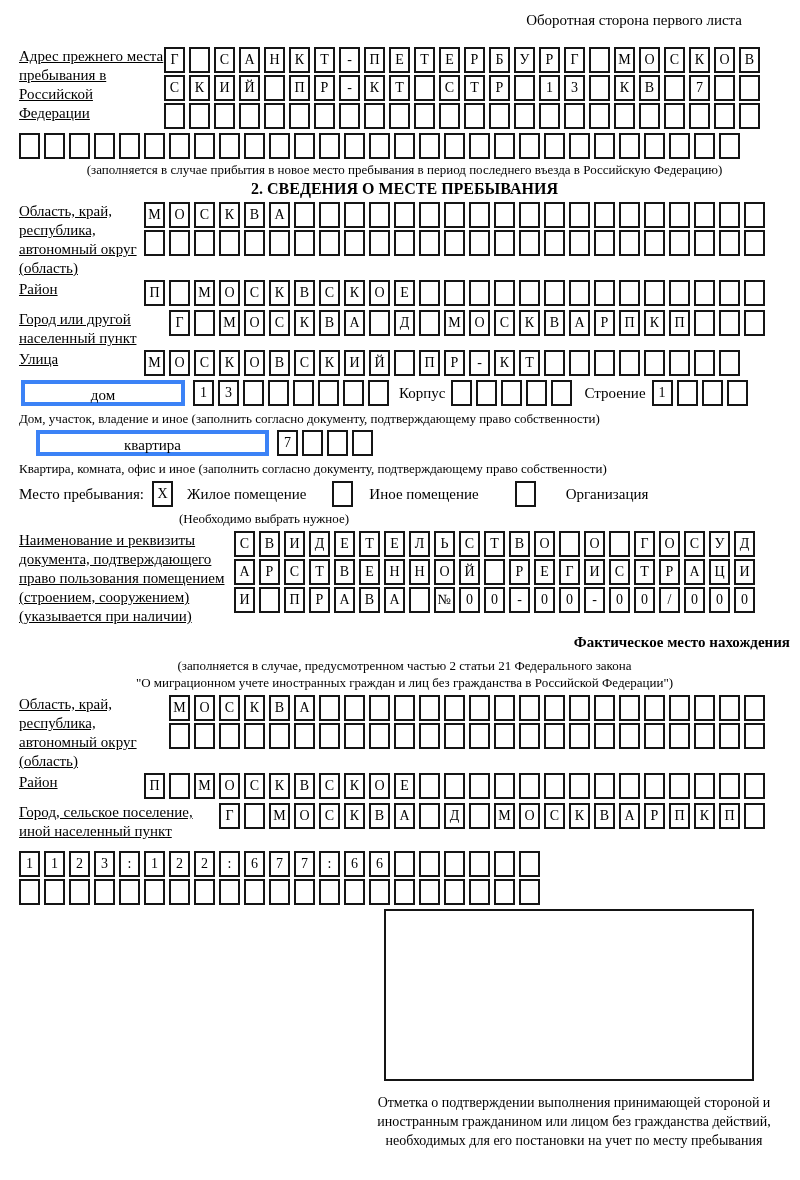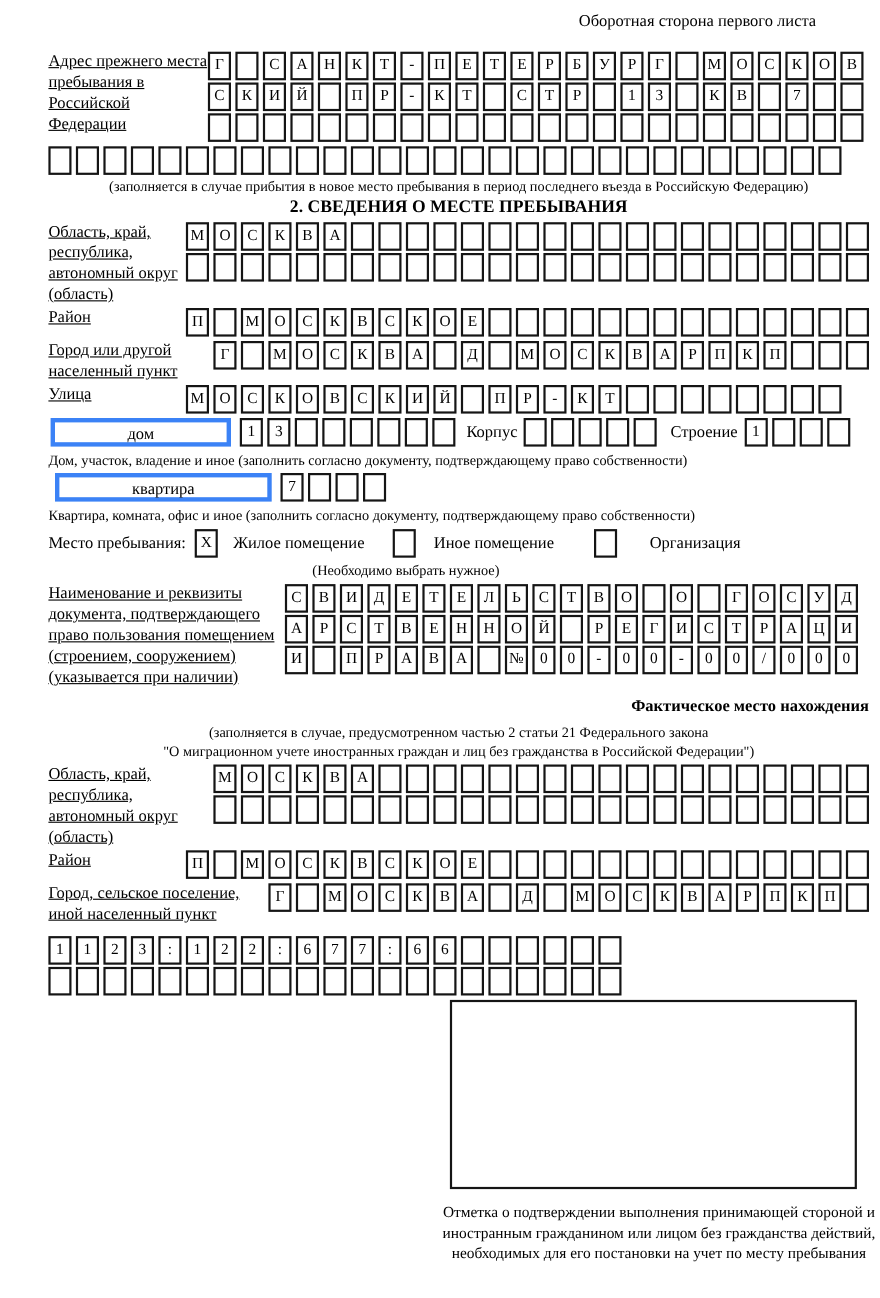--- a/index.html
+++ b/index.html
@@ -1,40 +1,40 @@
 <!DOCTYPE html>
 <html><head>
 <meta charset="utf-8">
 <style>
   html,body{margin:0;padding:0;background:#ffffff;}
   body{width:800px;height:1180px;overflow:hidden;color:#000;
        font-family:"Liberation Serif","DejaVu Serif",serif;}
   .sheet{position:relative;width:800px;height:1180px;box-sizing:border-box;
-         padding:12px 10px 0 44px;}
+         padding:12px 10px 0 19px;}
   .note-right{text-align:right;font-size:15px;padding-right:48px;margin-bottom:18px;}
   .field{display:flex;margin-bottom:2px;text-decoration:underline;}
   .flabel{font-size:15px;line-height:19px;flex-shrink:0;}
   .w145{width:145px}.w125{width:125px}.w150{width:150px}.w215{width:215px}.w200{width:200px}
   .cells-col{flex:1;}
   .cells-row{height:28px;white-space:nowrap;}
   .cell{display:inline-block;box-sizing:border-box;width:21px;height:26px;margin-right:4px;
         border:2px solid #151515;text-align:center;font-size:14px;line-height:22px;
         vertical-align:top;}
   .caption{font-size:13px;line-height:17px;}
   .caption.center{text-align:center;}
   .sec-title{font-size:16px;font-weight:bold;text-align:center;margin:2px 0 4px 0;}
   .fact-title{font-size:15px;font-weight:bold;text-align:right;margin:8px 0 6px 0;}
   .wide-box{display:inline-block;box-sizing:border-box;height:26px;border:4px solid #3b82f6;
             text-align:center;font-size:15px;line-height:22px;vertical-align:top;}
   .inline-row{white-space:nowrap;height:28px;margin-bottom:2px;}
   .inline-label{display:inline-block;font-size:15px;line-height:26px;vertical-align:top;}
   .gap8{display:inline-block;width:8px}.gap6{display:inline-block;width:6px}
   .gap12{display:inline-block;width:12px}.gap26{display:inline-block;width:26px}
   .gap36{display:inline-block;width:36px}.gap10{display:inline-block;width:10px}
-  .mesto-note{font-size:13px;text-align:center;width:330px;margin-left:160px;margin-bottom:4px;}
+  .mesto-note{font-size:13px;text-align:left;width:330px;margin-left:160px;margin-bottom:4px;}
   .stamp-box{box-sizing:border-box;width:370px;height:172px;border:2px solid #151515;
              margin-left:365px;}
   .stamp-caption{width:430px;margin-left:340px;font-size:14px;line-height:19px;
                  text-align:center;margin-top:12px;}
   .mt8{margin-top:8px}
 </style>
 </head>
 <body>
 
 <div class="sheet">
@@ -82,21 +82,21 @@
       <div class="cells-row"><span class="cell">М</span><span class="cell">О</span><span class="cell">С</span><span class="cell">К</span><span class="cell">О</span><span class="cell">В</span><span class="cell">С</span><span class="cell">К</span><span class="cell">И</span><span class="cell">Й</span><span class="cell"></span><span class="cell">П</span><span class="cell">Р</span><span class="cell">-</span><span class="cell">К</span><span class="cell">Т</span><span class="cell"></span><span class="cell"></span><span class="cell"></span><span class="cell"></span><span class="cell"></span><span class="cell"></span><span class="cell"></span><span class="cell"></span></div>
     </div>
   </div>
 
   <div class="inline-row">
     <span class="wide-box" style="width:164px;margin-left:2px;">дом</span><span class="gap8"></span><span><span class="cell">1</span><span class="cell">3</span><span class="cell"></span><span class="cell"></span><span class="cell"></span><span class="cell"></span><span class="cell"></span><span class="cell"></span></span><span class="gap6"></span><span class="inline-label">Корпус</span><span class="gap6"></span><span><span class="cell"></span><span class="cell"></span><span class="cell"></span><span class="cell"></span><span class="cell"></span></span><span class="gap8"></span><span class="inline-label">Строение</span><span class="gap6"></span><span><span class="cell">1</span><span class="cell"></span><span class="cell"></span><span class="cell"></span></span>
   </div>
   <div class="caption">Дом, участок, владение и иное (заполнить согласно документу, подтверждающему право собственности)</div>
 
   <div class="inline-row" style="margin-top:3px;">
-    <span class="wide-box" style="width:197px;margin-left:6px;">квартира</span><span class="gap8"></span><span><span class="cell">7</span><span class="cell"></span><span class="cell"></span><span class="cell"></span></span>
+    <span class="wide-box" style="width:233px;margin-left:17px;">квартира</span><span class="gap8"></span><span><span class="cell">7</span><span class="cell"></span><span class="cell"></span><span class="cell"></span></span>
   </div>
   <div class="caption">Квартира, комната, офис и иное (заполнить согласно документу, подтверждающему право собственности)</div>
 
   <div class="inline-row" style="margin-top:4px;">
     <span class="inline-label">Место пребывания:</span><span class="gap8"></span><span><span class="cell">X</span></span><span class="gap10"></span><span class="inline-label">Жилое помещение</span><span class="gap26"></span><span><span class="cell"></span></span><span class="gap12"></span><span class="inline-label">Иное помещение</span><span class="gap36"></span><span><span class="cell"></span></span><span class="gap26"></span><span class="inline-label">Организация</span>
   </div>
   <div class="mesto-note">(Необходимо выбрать нужное)</div>
 
   <div class="field">
     <div class="flabel w215">Наименование и реквизиты документа, подтверждающего право пользования помещением (строением, сооружением) (указывается при наличии)</div>

